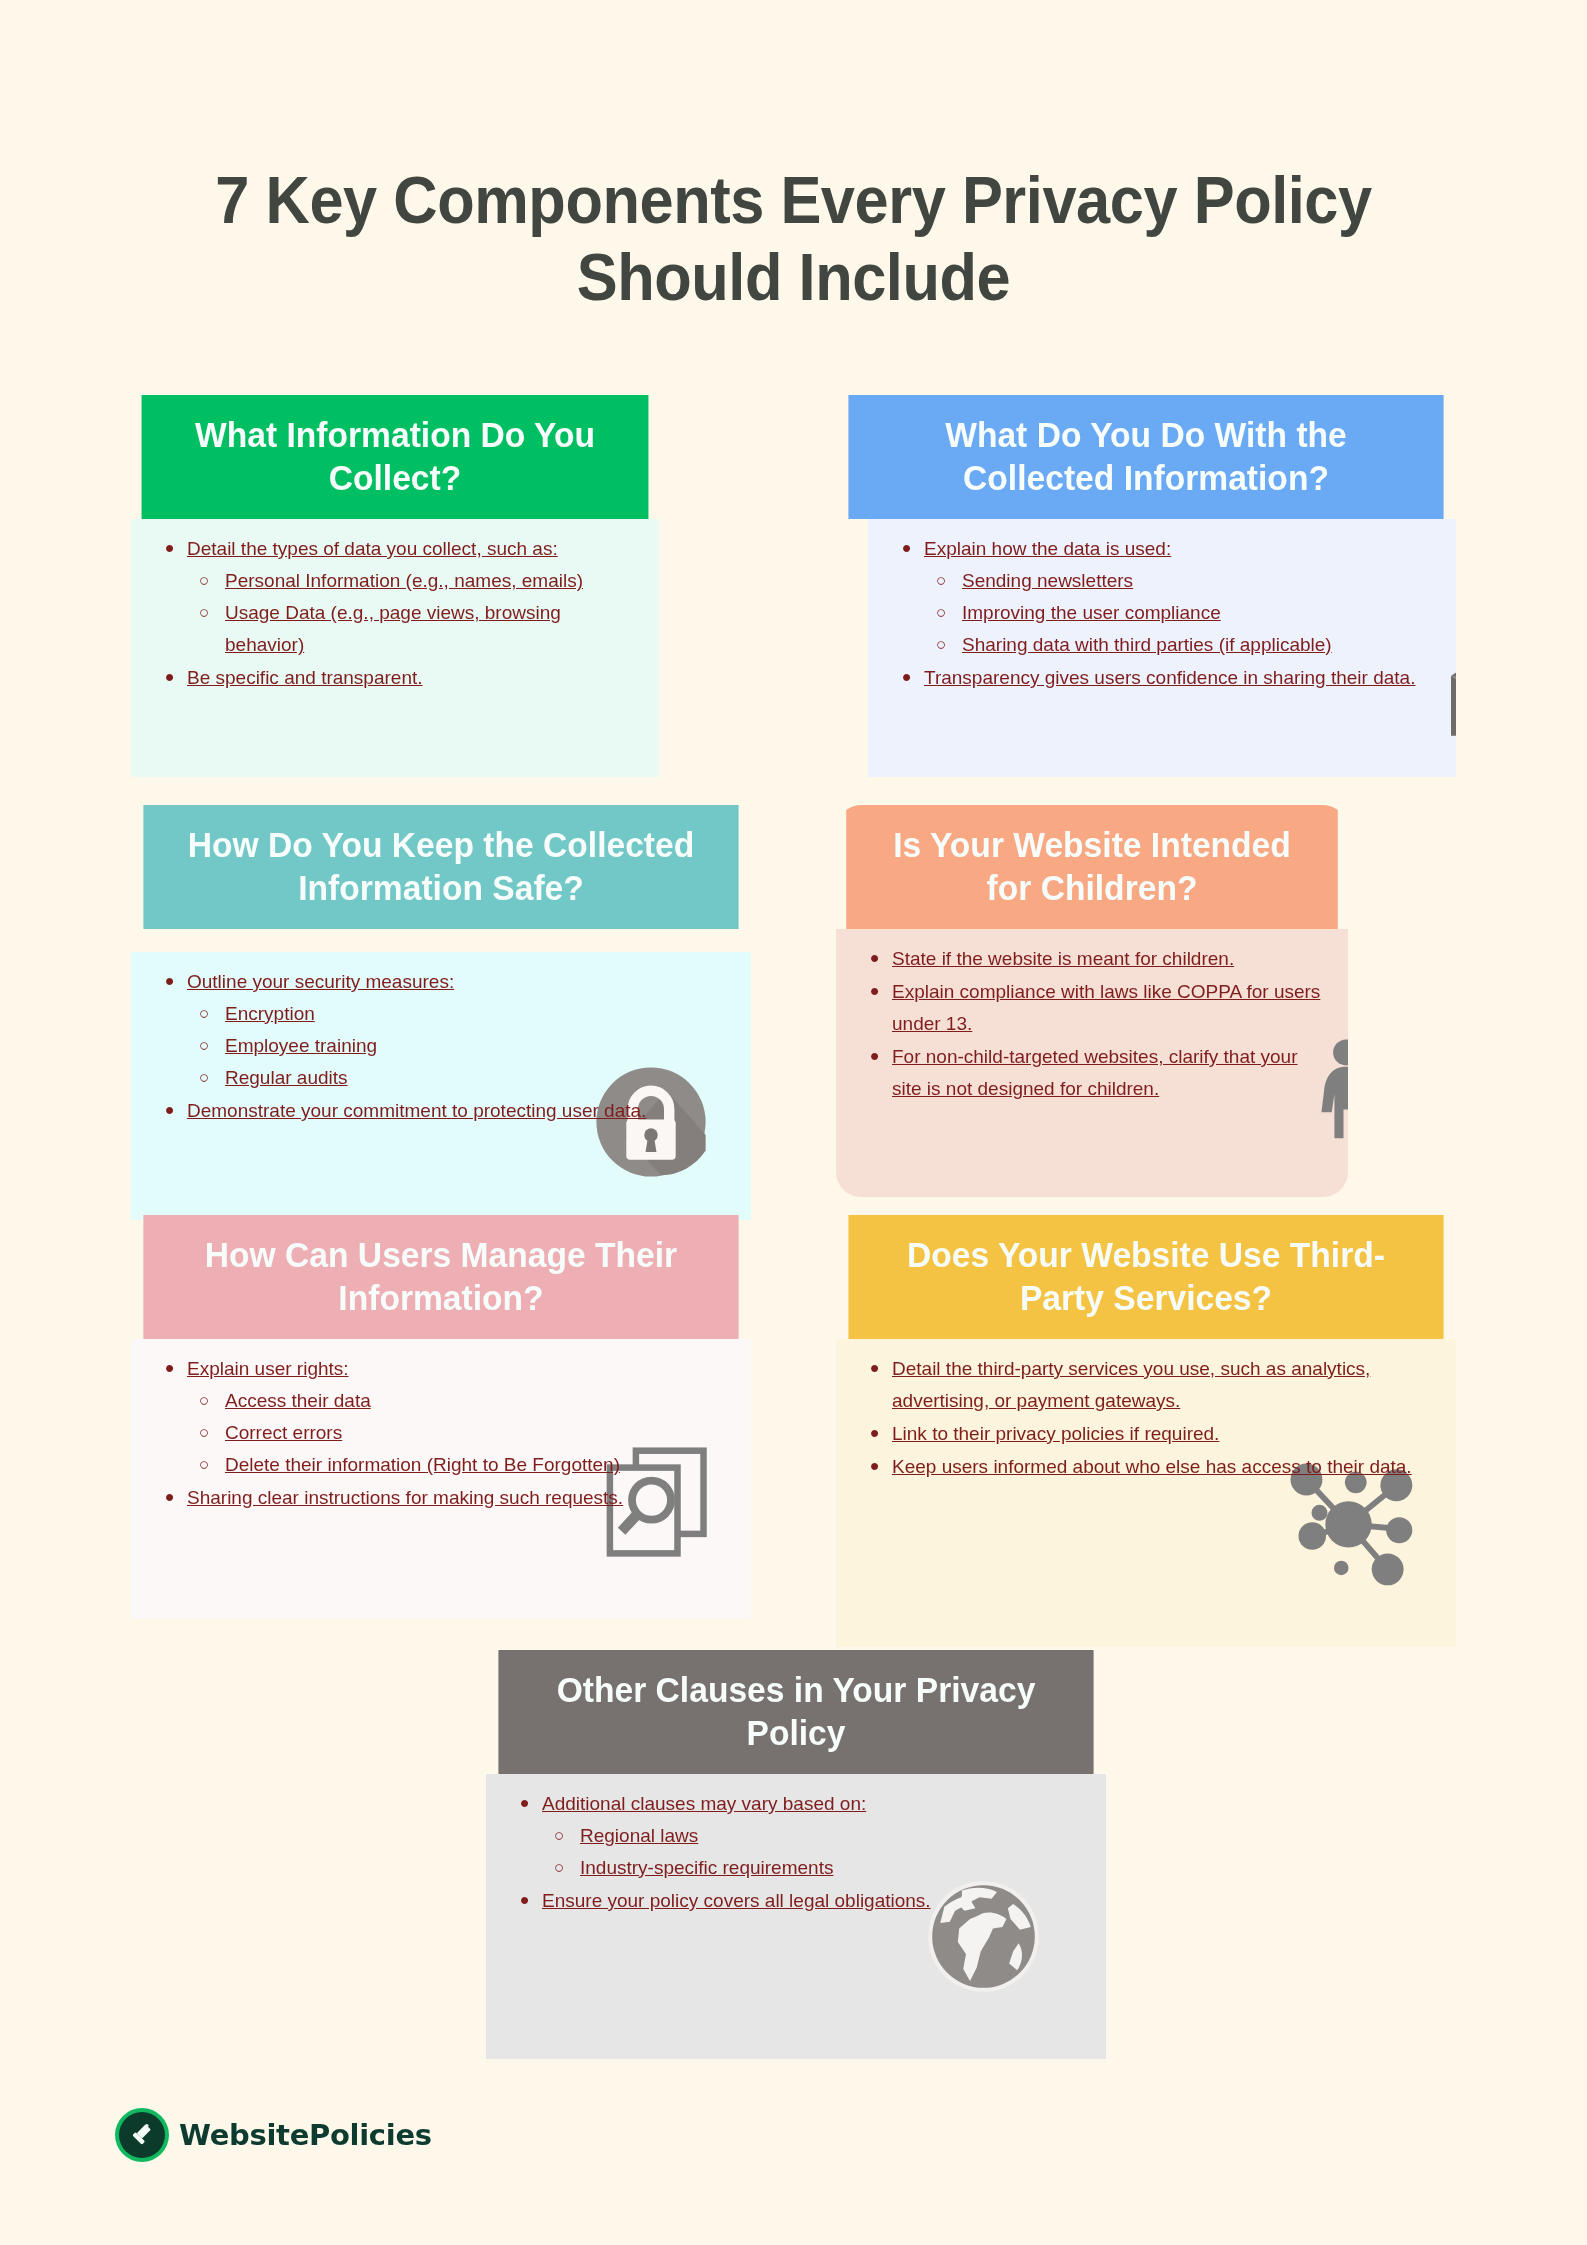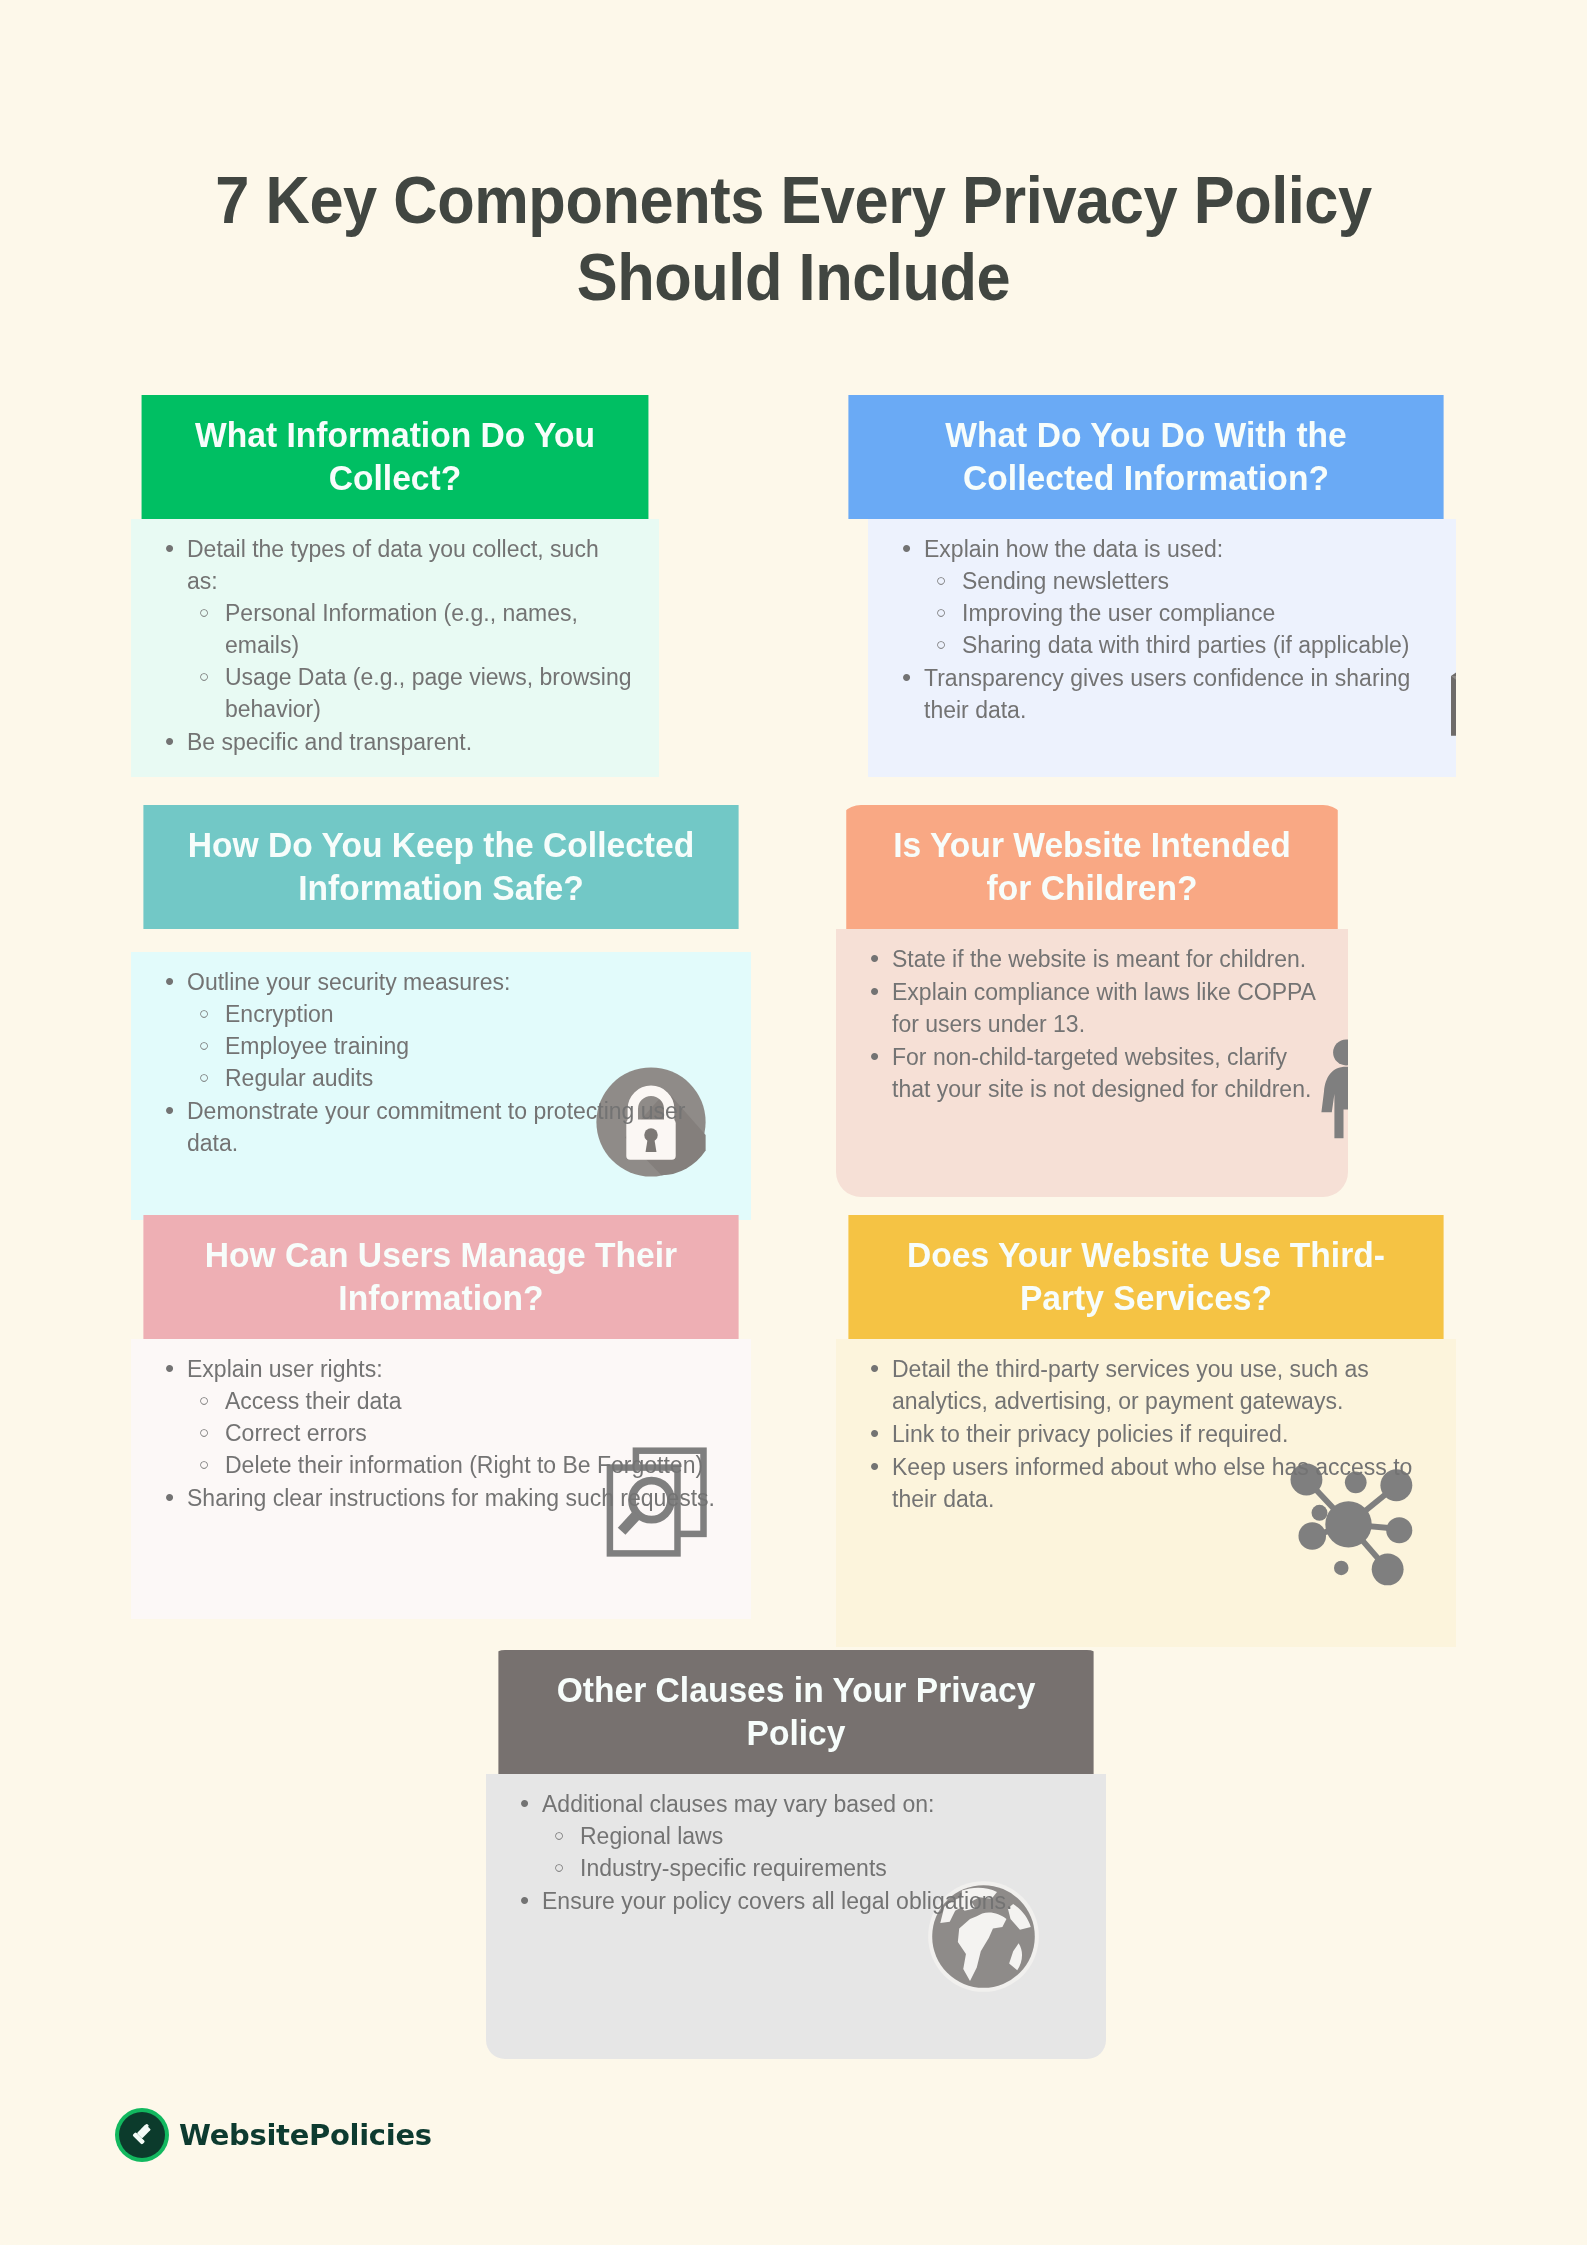--- a/index.html
+++ b/index.html
@@ -38,25 +38,26 @@
     transform:scaleX(0.96);
     transform-origin:center center;
   }
   .card-body{
     position:relative;
     box-sizing:border-box;
     padding:14px 26px 16px 26px;
   }
   .blist{
     margin:0;padding:0;list-style:none;
-    color:#737373;
-    font-size:23px;
+    color:#7f1d1d;
+    font-size:19px;
     line-height:32px;
     position:relative;
     z-index:2;
+    text-decoration:underline;
   }
   .blist > li{
     position:relative;
     padding-left:30px;
     margin:0 0 1px 0;
   }
   .blist > li::before{
     content:"\2022";
     position:absolute;left:8px;top:-1px;
     font-size:26px;line-height:32px;
@@ -232,21 +233,21 @@
           <circle cx="45" cy="82" r="5"></circle>
         </g>
       </svg></span>
         <ul class="blist">
           <li><span>Detail the third-party services you use, such as analytics, advertising, or payment gateways.</span></li>
           <li><span>Link to their privacy policies if required.</span></li>
           <li><span>Keep users informed about who else has access to their data.</span></li>
         </ul>
       </div>
     </div>
-    <div class="card" style="left: 486px; top: 1650px; width: 620px; border-radius: 19px;">
+    <div class="card" style="left: 486px; top: 1650px; width: 620px;">
       <div class="card-head" style="background: rgb(119, 113, 111); min-height: 100px;">Other Clauses in Your Privacy Policy</div>
       <div class="card-body" style="background: rgb(230, 230, 230); min-height: 285px;">
         <span class="icon-wrap" style="left: 430px; top: 95px; width: 135px; height: 135px;"><svg viewBox="0 0 100 100" width="100%" height="100%">
         <circle cx="50" cy="50" r="41" fill="#f1f0ee"></circle>
         <circle cx="50" cy="50" r="38" fill="#8e8b89"></circle>
         <path d="M34 16 c8 -3 18 -3 26 1 l-4 5 l-9 -1 l-6 3 l3 5 l-8 2 l-6 -6 l4 -5 z
                  M21 28 c6 -5 13 -8 20 -9 l-3 7 l-9 5 l-4 8 l-7 1 z
                  M49 33 c6 -2 13 0 18 4 l-3 6 l-7 1 l-3 7 l-6 10 l-3 12 l-5 10 l-5 -9 l2 -11 l-6 -9
                    l1 -10 l8 -7 l5 -2 z
                  M72 26 c6 4 11 10 13 17 l-8 2 l-7 -8 l-2 -8 z

